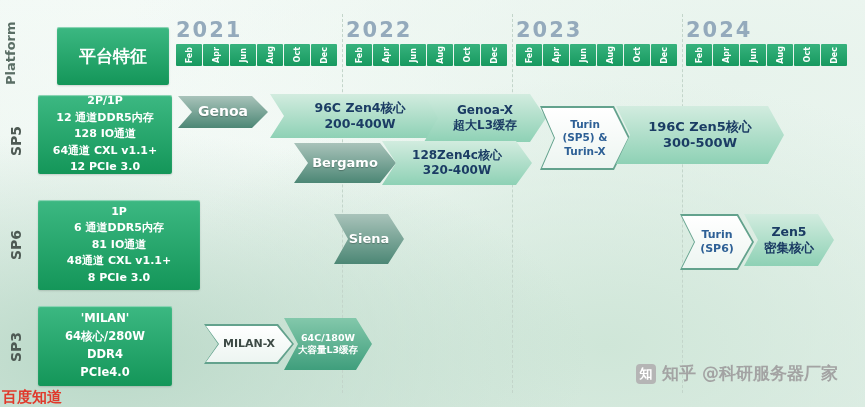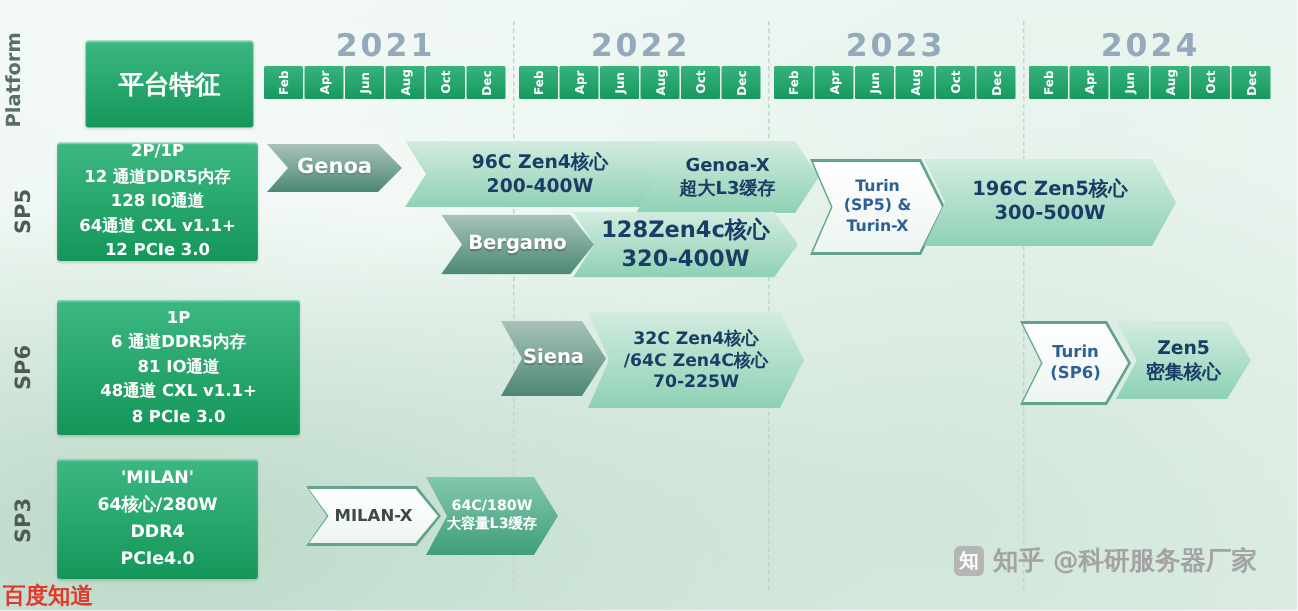--- a/index.html
+++ b/index.html
@@ -19,21 +19,21 @@
   }
   .greenbox{
     background:linear-gradient(180deg,#3cb882,#149659);
     color:#fff;font-weight:bold;display:flex;flex-direction:column;
     align-items:center;justify-content:center;text-align:center;
     border-radius:2px;box-shadow:inset 0 1px 1px rgba(255,255,255,.45), 0 1px 2px rgba(0,0,0,.15);
     position:absolute;z-index:2;
   }
   .yearlabel{
     position:absolute;color:#94aabc;font-weight:bold;font-size:21px;
-    letter-spacing:2px;text-align:center;z-index:2;
+    letter-spacing:2px;text-align:left;z-index:2;
   }
   .months{position:absolute;display:flex;gap:1px;z-index:2;}
   .mcell{
     width:26px;height:22px;flex:0 0 26px;
     background:linear-gradient(180deg,#37b27d,#17995f);
     display:flex;align-items:center;justify-content:center;border-radius:1px;
   }
   .mcell span{
     writing-mode:vertical-rl;transform:rotate(180deg);
     font-size:8px;font-weight:bold;color:#fff;letter-spacing:0;
@@ -207,32 +207,27 @@
       <span>Turin-X</span>
     </div>
   </div>
   <div class="arrow light" style="left:616px;top:106px;width:168px;height:58px;font-size:13px;">
     <span>196C Zen5核心</span>
     <span>300-500W</span>
   </div>
   <div class="arrow dark" style="left:294px;top:143px;width:102px;height:40px;font-size:13px;">
     <span>Bergamo</span>
   </div>
-  <div class="arrow light" style="left:382px;top:141px;width:150px;height:44px;font-size:15px;">
+  <div class="arrow light" style="left:382px;top:141px;width:150px;height:44px;font-size:12px;">
     <span>128Zen4c核心</span>
     <span>320-400W</span>
   </div>
 
   <div class="arrow dark" style="left:334px;top:214px;width:70px;height:50px;font-size:13px;">
     <span>Siena</span>
-  </div>
-  <div class="arrow light" style="left:392px;top:208px;width:144px;height:64px;font-size:11.5px;">
-    <span>32C Zen4核心</span>
-    <span>/64C Zen4C核心</span>
-    <span>70-225W</span>
   </div>
   <div class="arrow outline" style="left:680px;top:214px;width:74px;height:56px;">
     <div class="inner" style="font-size:11px;">
       <span>Turin</span>
       <span>(SP6)</span>
     </div>
   </div>
   <div class="arrow light" style="left:744px;top:214px;width:90px;height:52px;font-size:12.5px;">
     <span>Zen5</span>
     <span>密集核心</span>

